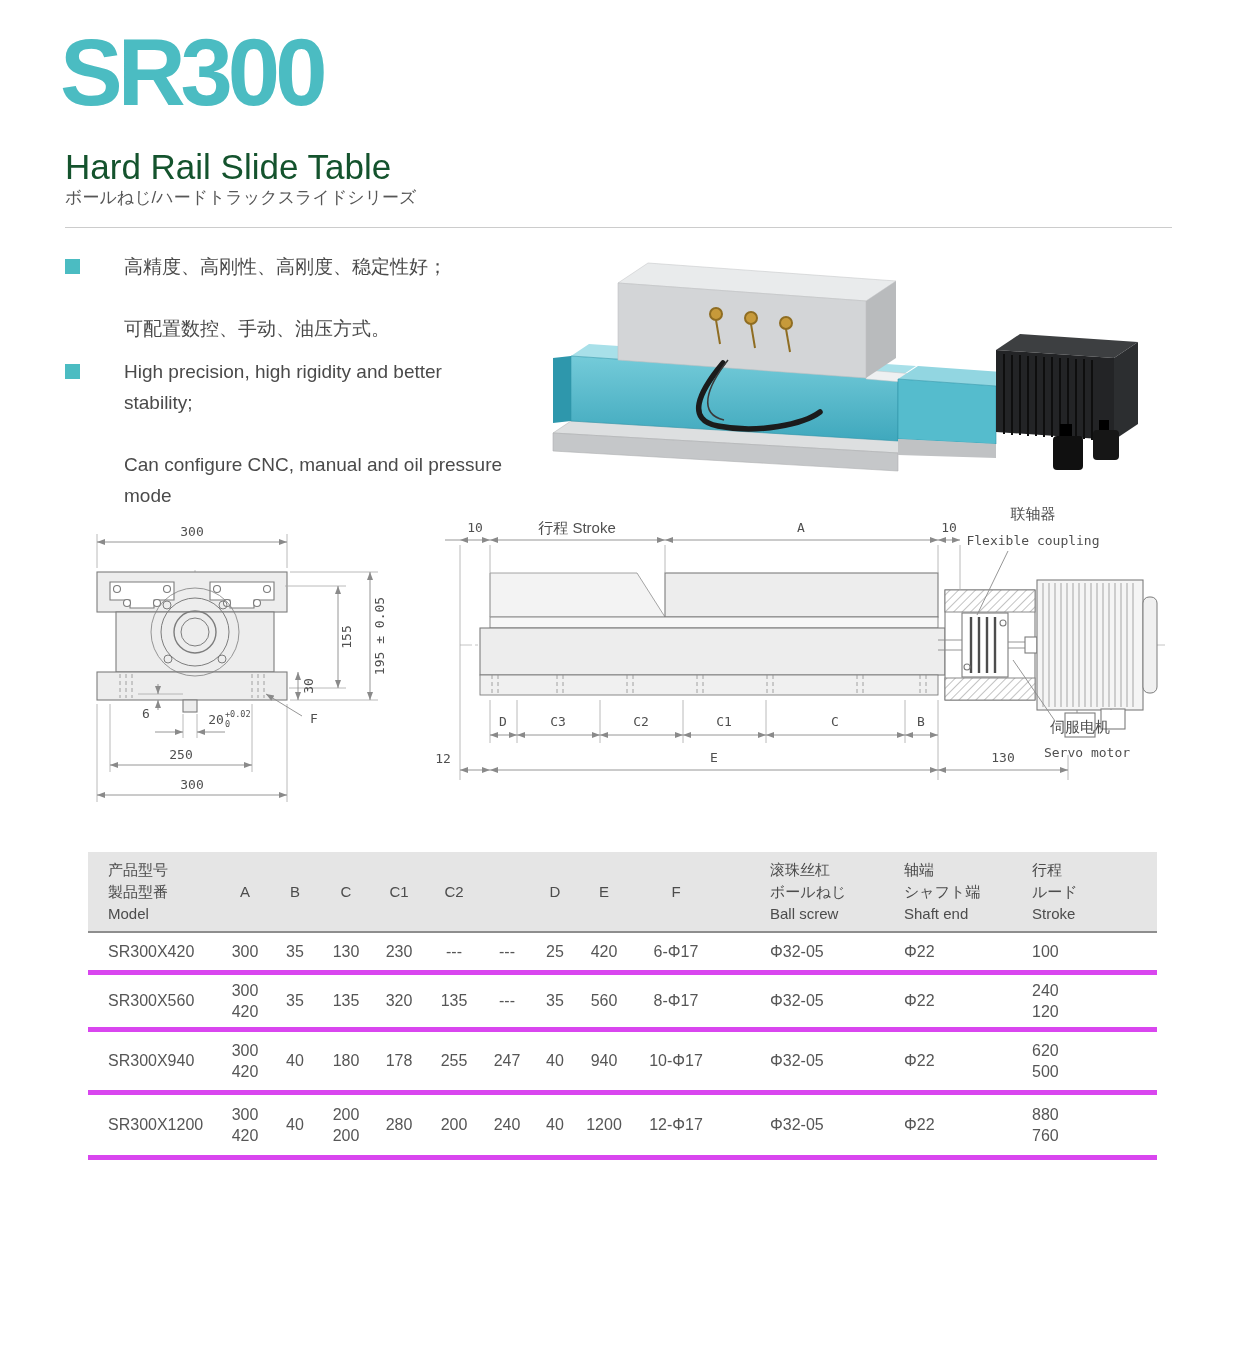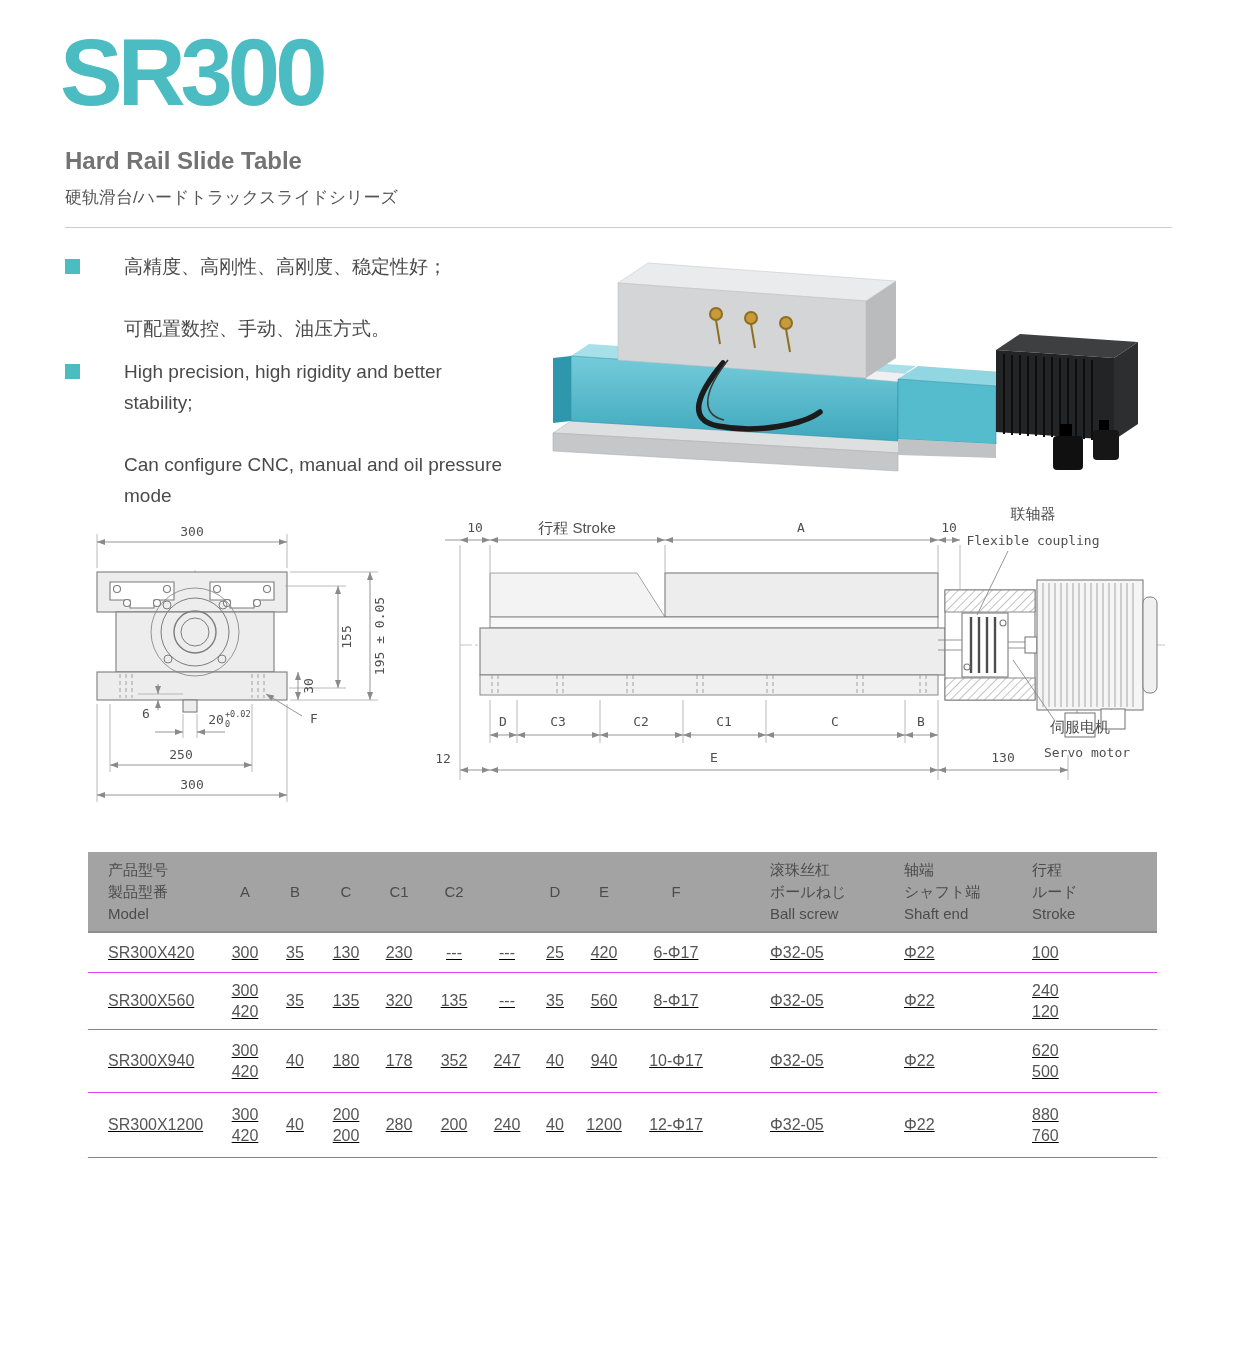--- a/index.html
+++ b/index.html
@@ -1,20 +1,20 @@
 <!DOCTYPE html>
 <html><head>
 <meta charset="utf-8">
 <style>
   html,body{margin:0;padding:0;background:#ffffff;font-family:"Liberation Sans",sans-serif;}
   #page{position:relative;width:1240px;height:1372px;background:#fff;overflow:hidden;padding-left:12px;}
 
   .title{position:absolute;left:60px;top:24px;font-size:94px;font-weight:bold;
          letter-spacing:-5px;color:#4bbcc2;line-height:1.05;}
-  .subtitle{position:absolute;left:65px;top:147px;font-size:24px;font-weight:bold;color:#737373;}
+  .subtitle{position:absolute;left:65px;top:147px;font-size:35px;font-weight:normal;color:#14532d;}
   .subtitle-i18n{position:absolute;left:65px;top:186px;font-size:17px;color:#565656;}
   .divider{position:absolute;left:65px;top:227px;width:1107px;height:1px;background:#cccccc;}
 
   .features{position:absolute;left:65px;top:251px;width:450px;}
   .feature{display:flex;align-items:flex-start;margin-bottom:12px;gap:33px;}
   .feature .sq{width:15px;height:15px;background:#4bbcc2;margin:8px 11px 0 0;flex:none;}
   .feature .txt{font-size:19px;line-height:31px;color:#4a4a4a;white-space:pre-line;}
 
   .photo-svg{position:absolute;left:548px;top:228px;}
   .front-svg{position:absolute;left:70px;top:498px;}
@@ -26,32 +26,32 @@
   .cjk{font-size:15px;}
   .dl{stroke:#8a8a8a;stroke-width:0.9;fill:none;}
   .xl{stroke:#a8a8a8;stroke-width:0.8;fill:none;}
   .ol{stroke:#7d7d7d;stroke-width:1.1;fill:#ededed;}
   .olw{stroke:#7d7d7d;stroke-width:1.1;fill:#ffffff;}
   .cl{stroke:#b5b5b5;stroke-width:0.8;fill:none;stroke-dasharray:12 3 3 3;}
   .dash{stroke:#8d8d8d;stroke-width:0.8;fill:none;stroke-dasharray:4 3;}
 
   .tablewrap{position:absolute;left:88px;top:852px;}
   table.spec{border-collapse:collapse;table-layout:fixed;width:1069px;}
-  table.spec thead tr{background:#a3a3a3;height:80px;}
+  table.spec thead tr{background:#e5e5e5;height:80px;}
   table.spec thead tr{border-bottom:2px solid #8e8e8e;}
   table.spec th{font-weight:normal;font-size:15px;color:#4c4c4c;text-align:center;
                 vertical-align:middle;line-height:22px;padding:0;}
   table.spec th.model-h, table.spec th.lft{text-align:left;}
   table.spec th.model-h{padding-left:20px;}
   table.spec th.lft{padding-left:48px;}
   table.spec td{font-size:16px;color:#565656;text-align:center;vertical-align:middle;
                 white-space:pre-line;line-height:21px;padding:0;}
   table.spec td.model{text-align:left;padding-left:20px;}
   table.spec td.lft{text-align:left;padding-left:48px;}
-  table.spec tbody tr{border-bottom:1px solid #d946ef;text-decoration:underline;}
+  table.spec tbody tr{border-bottom:5px solid #d946ef;}
   tr.r1{height:40px;} tr.r2{height:57px;} tr.r3{height:65px;}
   tr.r4{height:66px;} tr.r5{height:63px;} tr.r6{height:65px;}
 </style>
 </head>
 <body>
 
 <div id="page">
 
   <svg width="0" height="0" style="position:absolute">
     <defs>
@@ -67,21 +67,21 @@
       </pattern>
       <linearGradient id="tealG" x1="0" y1="0" x2="0" y2="1">
         <stop offset="0" stop-color="#74cbd9"></stop>
           <stop offset="1" stop-color="#3fa8bd"></stop>
       </linearGradient>
     </defs>
   </svg>
 
   <div class="title">SR300</div>
   <div class="subtitle">Hard Rail Slide Table</div>
-  <div class="subtitle-i18n">硬轨滑台/ハードトラックスライドシリーズ</div>
+  <div class="subtitle-i18n">ボールねじ/ハードトラックスライドシリーズ</div>
   <div class="divider"></div>
 
   <div class="features">
     <div class="feature">
       <span class="sq"></span>
       <span class="txt"><span>高精度、高刚性、高刚度、稳定性好；</span><br>
       <span>可配置数控、手动、油压方式。</span></span>
     </div>
     <div class="feature">
       <span class="sq"></span>
@@ -440,21 +440,21 @@
           <td class="lft">240
 120</td>
         </tr>
         <tr class="r5">
           <td class="model">SR300X940</td>
           <td>300
 420</td>
           <td>40</td>
           <td>180</td>
           <td>178</td>
-          <td>352</td>
+          <td>255</td>
           <td>247</td>
           <td>40</td>
           <td>940</td>
           <td>10-Φ17</td>
           <td class="lft">Φ32-05</td>
           <td class="lft">Φ22</td>
           <td class="lft">620
 500</td>
         </tr>
         <tr class="r6">

